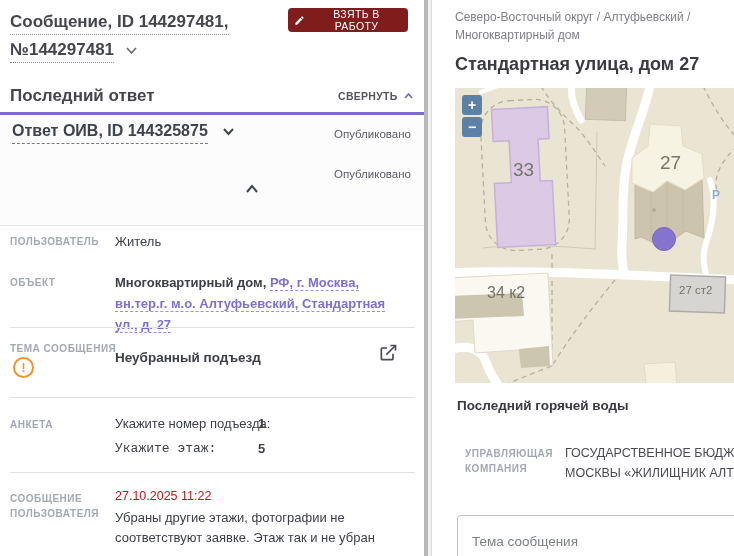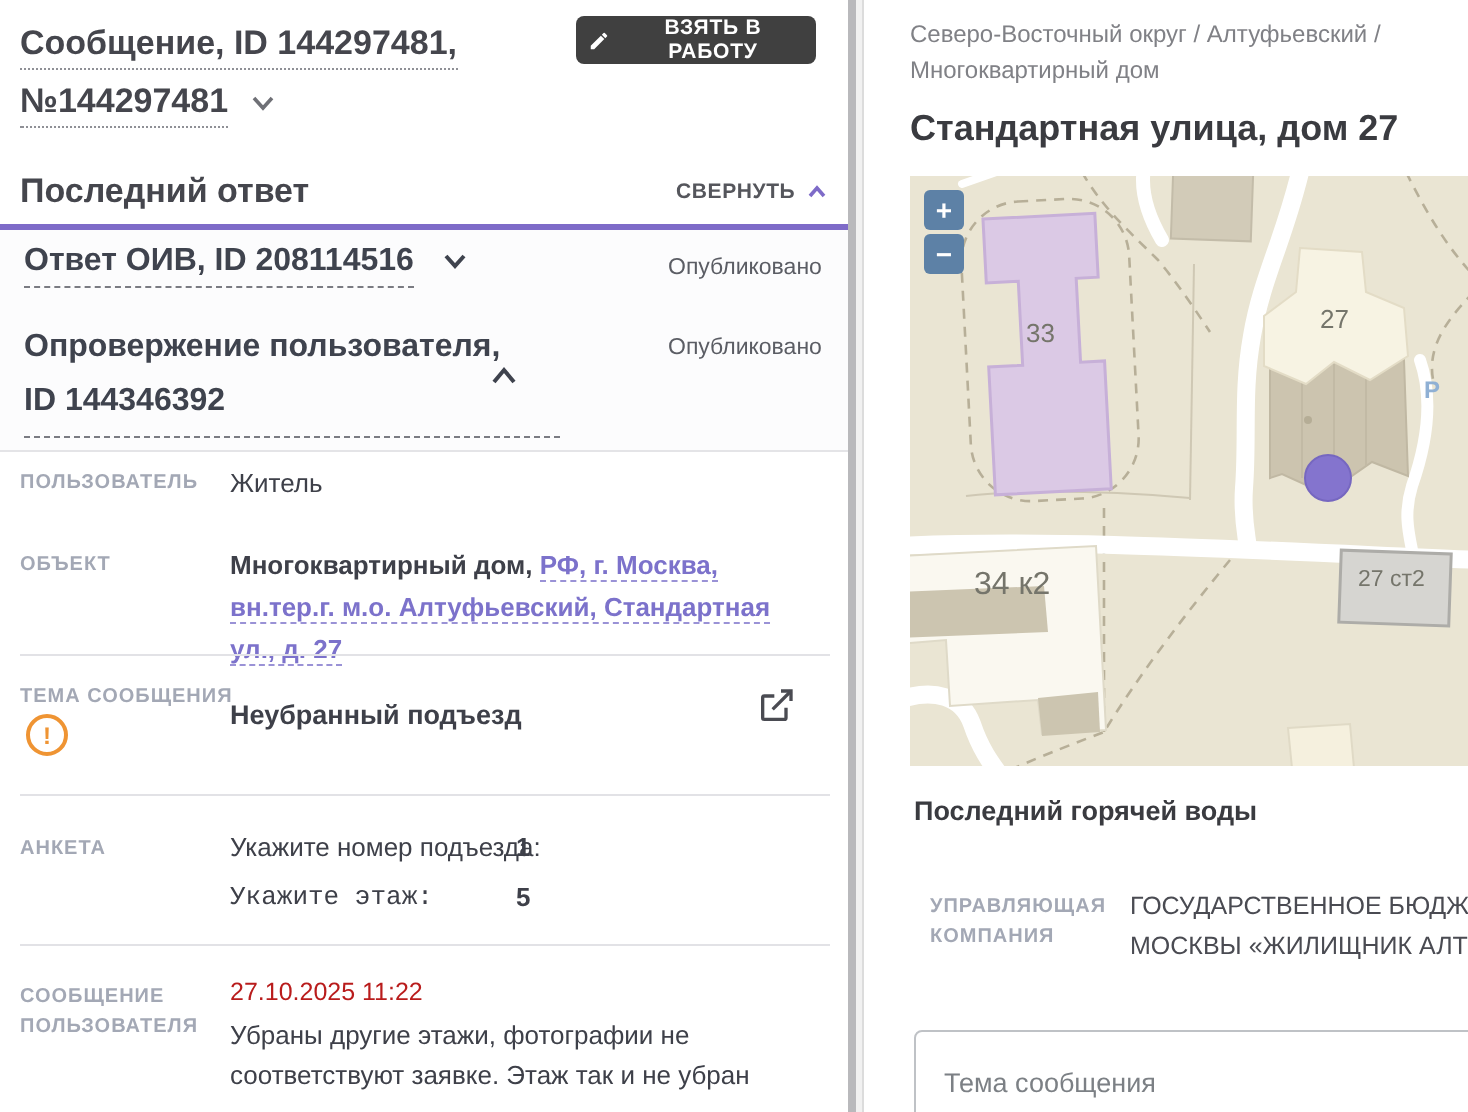--- a/index.html
+++ b/index.html
@@ -10,38 +10,38 @@
   .abs{position:absolute;}
   .lbl{font-size:10px;font-weight:bold;letter-spacing:.5px;color:#A3A8B5;}
   .val{font-size:13px;color:#3E4049;}
   .divider{position:absolute;left:10px;width:405px;height:1px;background:#E2E2E6;}
   .ttl{font-size:17px;font-weight:bold;color:#45464D;}
   .dot-u{border-bottom:1.5px dotted #8F9096;padding-bottom:3px;}
   .dash-u{border-bottom:1px dashed #7A7B82;padding-bottom:4px;}
   .status{font-size:11.5px;color:#5B5D64;}
   .resp-ttl{font-size:16px;font-weight:bold;color:#3F434E;}
   .btn{
-    position:absolute;left:288px;top:8px;width:120px;height:24px;background:#404040;
-    border:none;border-radius:4px;color:#fff;font-weight:bold;font-size:10.5px;
+    position:absolute;left:288px;top:8px;width:120px;height:24px;background:#7f1d1d;
+    border:none;border-radius:4px;color:#fff;font-weight:normal;font-size:10.5px;
     letter-spacing:.4px;display:flex;align-items:center;justify-content:center;gap:6px;
     font-family:"Liberation Sans", sans-serif;cursor:pointer;
   }
   .collapse{font-size:10.5px;font-weight:bold;letter-spacing:.3px;color:#55565C;display:flex;align-items:center;gap:5px;cursor:pointer;}
   .purple-line{position:absolute;left:0;top:112px;width:425px;height:3px;background:#7E6BC8;}
   .resp-block{position:absolute;left:0;top:115px;width:425px;height:110px;background:#FCFCFD;border-bottom:1px solid #E4E4E7;}
   .link{color:#7C72CB;font-weight:bold;border-bottom:1px dashed #9A92D6;}
   .warn{
     width:17px;height:17px;border:2px solid #EF9433;border-radius:50%;color:#EF9433;
     font-size:12px;font-weight:bold;display:flex;align-items:center;justify-content:center;
   }
   .scrollbar{position:absolute;left:424px;top:0;width:7px;height:556px;background:#F1F1F1;border-right:1px solid #DCDCDC;}
   .scroll-thumb{position:absolute;left:0;top:0;width:4px;height:556px;background:#B9B9BC;}
   .crumb{font-size:12px;color:#808186;}
   .map{position:absolute;left:455px;top:88px;width:279px;height:295px;background:#EAE5D3;overflow:hidden;}
-  .map-label{position:absolute;color:#75756B;font-size:13px;}
+  .map-label{position:absolute;color:#75756B;font-size:19px;}
   .zoom-btn{
     position:absolute;left:7px;width:20px;height:20px;background:#5D81A6;border:none;border-radius:3px;
     color:#fff;font-weight:bold;font-size:14px;line-height:18px;text-align:center;padding:0;cursor:pointer;
     font-family:"Liberation Sans", sans-serif;
   }
   .marker{position:absolute;left:197px;top:139px;width:22px;height:22px;border-radius:50%;background:#8474CE;border:1px solid #7667C0;}
   .topic-input{
     position:absolute;left:457px;top:515px;width:292px;height:52px;border:1px solid #BFC2C6;border-radius:4px;
     font-size:13.5px;color:#3E4049;padding:0 14px;font-family:"Liberation Sans", sans-serif;box-sizing:border-box;
   }
@@ -80,33 +80,29 @@
           <polyline points="2,6 5.5,2 9,6" stroke="#7E6BC8" stroke-width="1.8" fill="none"></polyline>
         </svg>
     </span>
   </div>
 
   <div class="purple-line"></div>
 
   <div class="resp-block">
 
     <div class="abs" style="left:12px;top:7px;cursor:pointer;">
-      <span class="resp-ttl dash-u">Ответ ОИВ, ID 208114516</span>
+      <span class="resp-ttl dash-u">Ответ ОИВ, ID 144325875</span>
       <span style="display:inline-block;margin-left:10px;">
         <svg width="13" height="9">
             <polyline points="2,2 6.5,7 11,2" stroke="#3F434E" stroke-width="2" fill="none"></polyline>
           </svg>
       </span>
     </div>
     <div class="abs status" style="left:334px;top:13px;">Опубликовано</div>
 
-    <div class="abs" style="left:12px;top:45px;line-height:27px;cursor:pointer;">
-      <span class="resp-ttl">Опровержение пользователя,</span><br>
-      <span class="resp-ttl dash-u" style="display:inline-block;width:268px;">ID 144346392</span>
-    </div>
     <div class="abs" style="left:245px;top:65px;cursor:pointer;">
       <svg width="14" height="10">
           <polyline points="2,8 7,2 12,8" stroke="#3F434E" stroke-width="2" fill="none"></polyline>
         </svg>
     </div>
     <div class="abs status" style="left:334px;top:53px;">Опубликовано</div>
   </div>
 
   <div class="abs lbl" style="left:10px;top:236px;text-align:right;">ПОЛЬЗОВАТЕЛЬ</div>
   <div class="abs val" style="left:115px;top:234px;">Житель</div>

